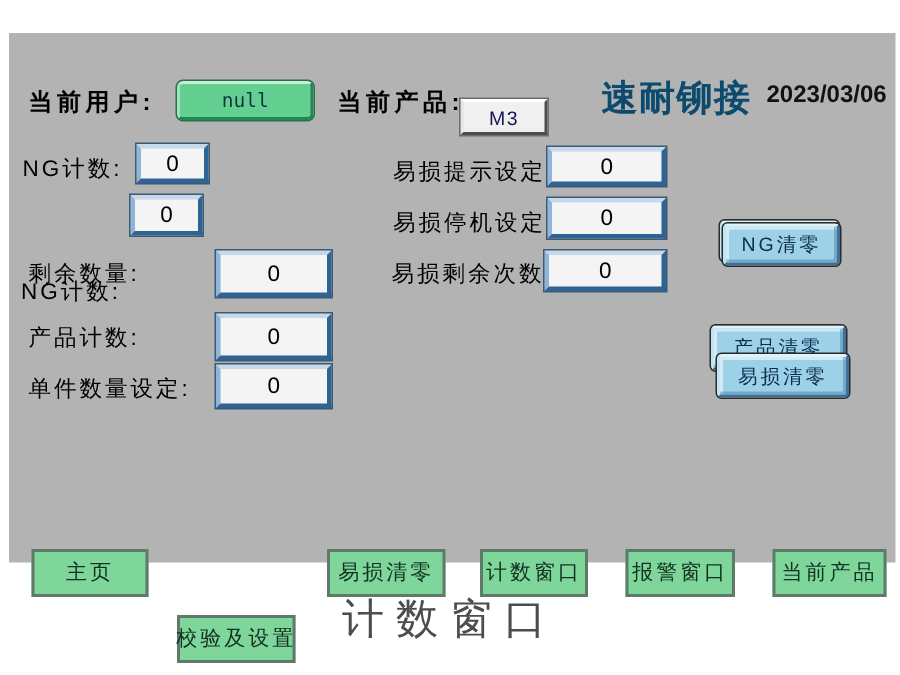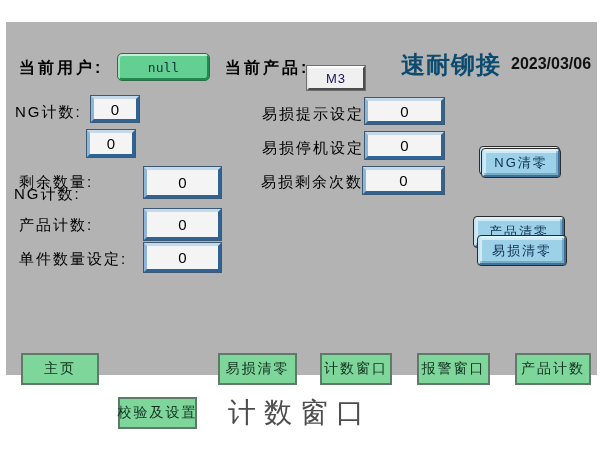--- a/index.html
+++ b/index.html
@@ -51,21 +51,21 @@
     border:2px solid;
     border-color:#dcf3fa #3f719b #3f719b #c4e4f2;
     border-radius:3px;
     outline:1px solid #2b2b2b;
     box-shadow: inset -2px -2px 0 rgba(46,96,134,.35), inset 2px 2px 0 rgba(255,255,255,.55);
     display:flex; align-items:center; justify-content:center;
     font-size:13px; color:#0c2d50; letter-spacing:2px; white-space:nowrap;
   }
 
   .btn-nav {
-    position:absolute; box-sizing:border-box; top:331px; height:32px;
+    position:absolute; box-sizing:border-box; top:344px; height:32px;
     background:#7ed69b;
     border:2px solid #5f7a68;
     display:flex; align-items:center; justify-content:center;
     font-size:14px; color:#12301f; letter-spacing:2px; white-space:nowrap;
   }
 
   .brand { position:absolute; left:395px; top:27px; font-size:24px; font-weight:bold; color:#0c4a6e; letter-spacing:1px; white-space:nowrap; }
   .date  { position:absolute; left:505px; top:33px; font-size:16px; font-weight:bold; color:#121212; white-space:nowrap; }
 
   .caption { position:absolute; left:0; top:394px; width:100%; text-align:center;
@@ -111,17 +111,17 @@
     <div class="btn-cyan btn" style="left:474px; top:82px; width:79px; height:27px;margin-top:43px;">OK清零</div>
     <div class="btn-cyan btn" style="left:476px; top:127px; width:78px; height:28px;">NG清零</div>
     <div class="btn-cyan btn" style="left:468px; top:170px; width:90px; height:30px;margin-top:25px;">产品清零</div>
     <div class="btn-cyan btn" style="left:472px; top:214px; width:88px; height:29px;">易损清零</div>
 
     <div class="btn-nav btn" style="left:15px; width:78px;">主页</div>
     <div class="btn-nav btn" style="left:112px; width:79px;margin-top:44px;">校验及设置</div>
     <div class="btn-nav btn" style="left:212px; width:79px;">易损清零</div>
     <div class="btn-nav btn" style="left:314px; width:72px;">计数窗口</div>
     <div class="btn-nav btn" style="left:411px; width:73px;">报警窗口</div>
-    <div class="btn-nav btn" style="left:509px; width:76px;">产品计数</div>
+    <div class="btn-nav btn" style="left:509px; width:76px;">当前产品</div>
   </div>
 
   <div class="caption">计数窗口</div>
 </div>
 
 </body></html>

